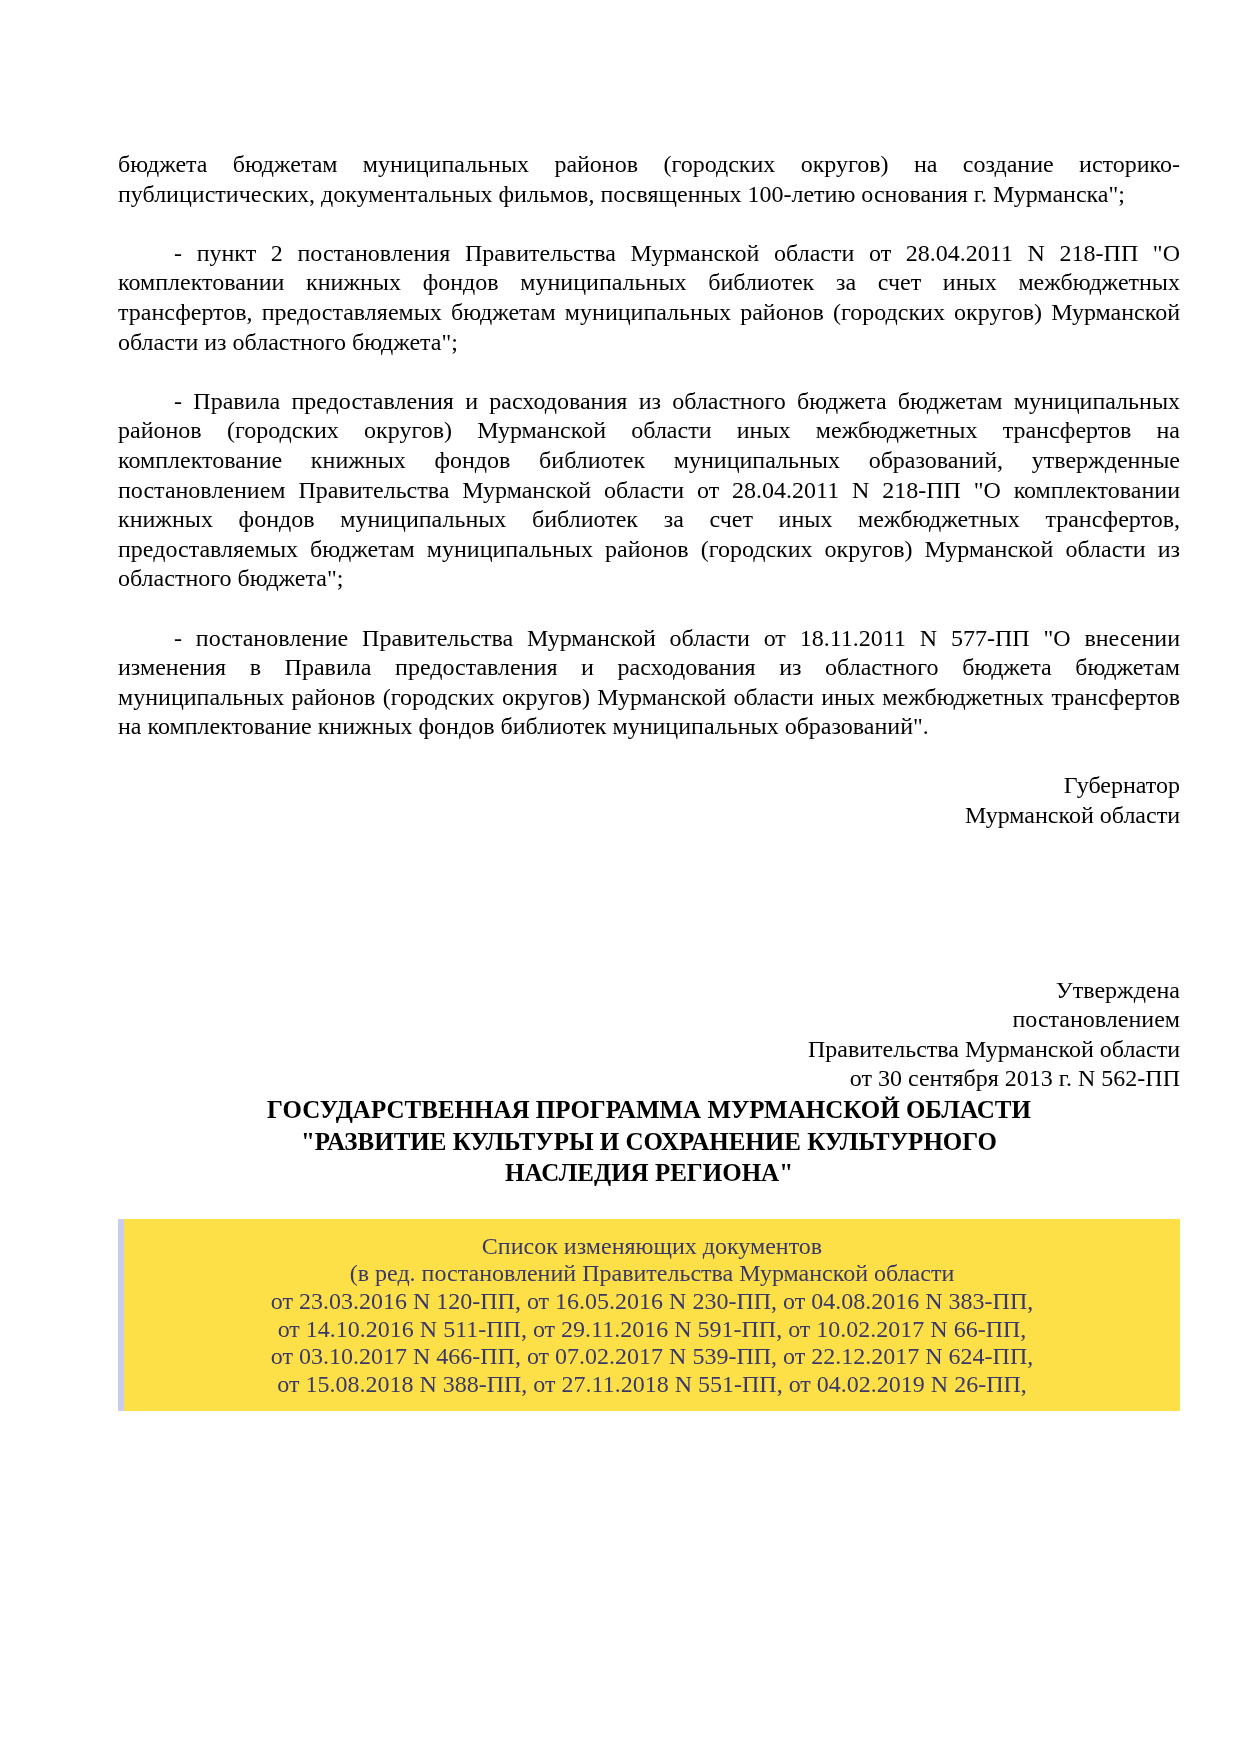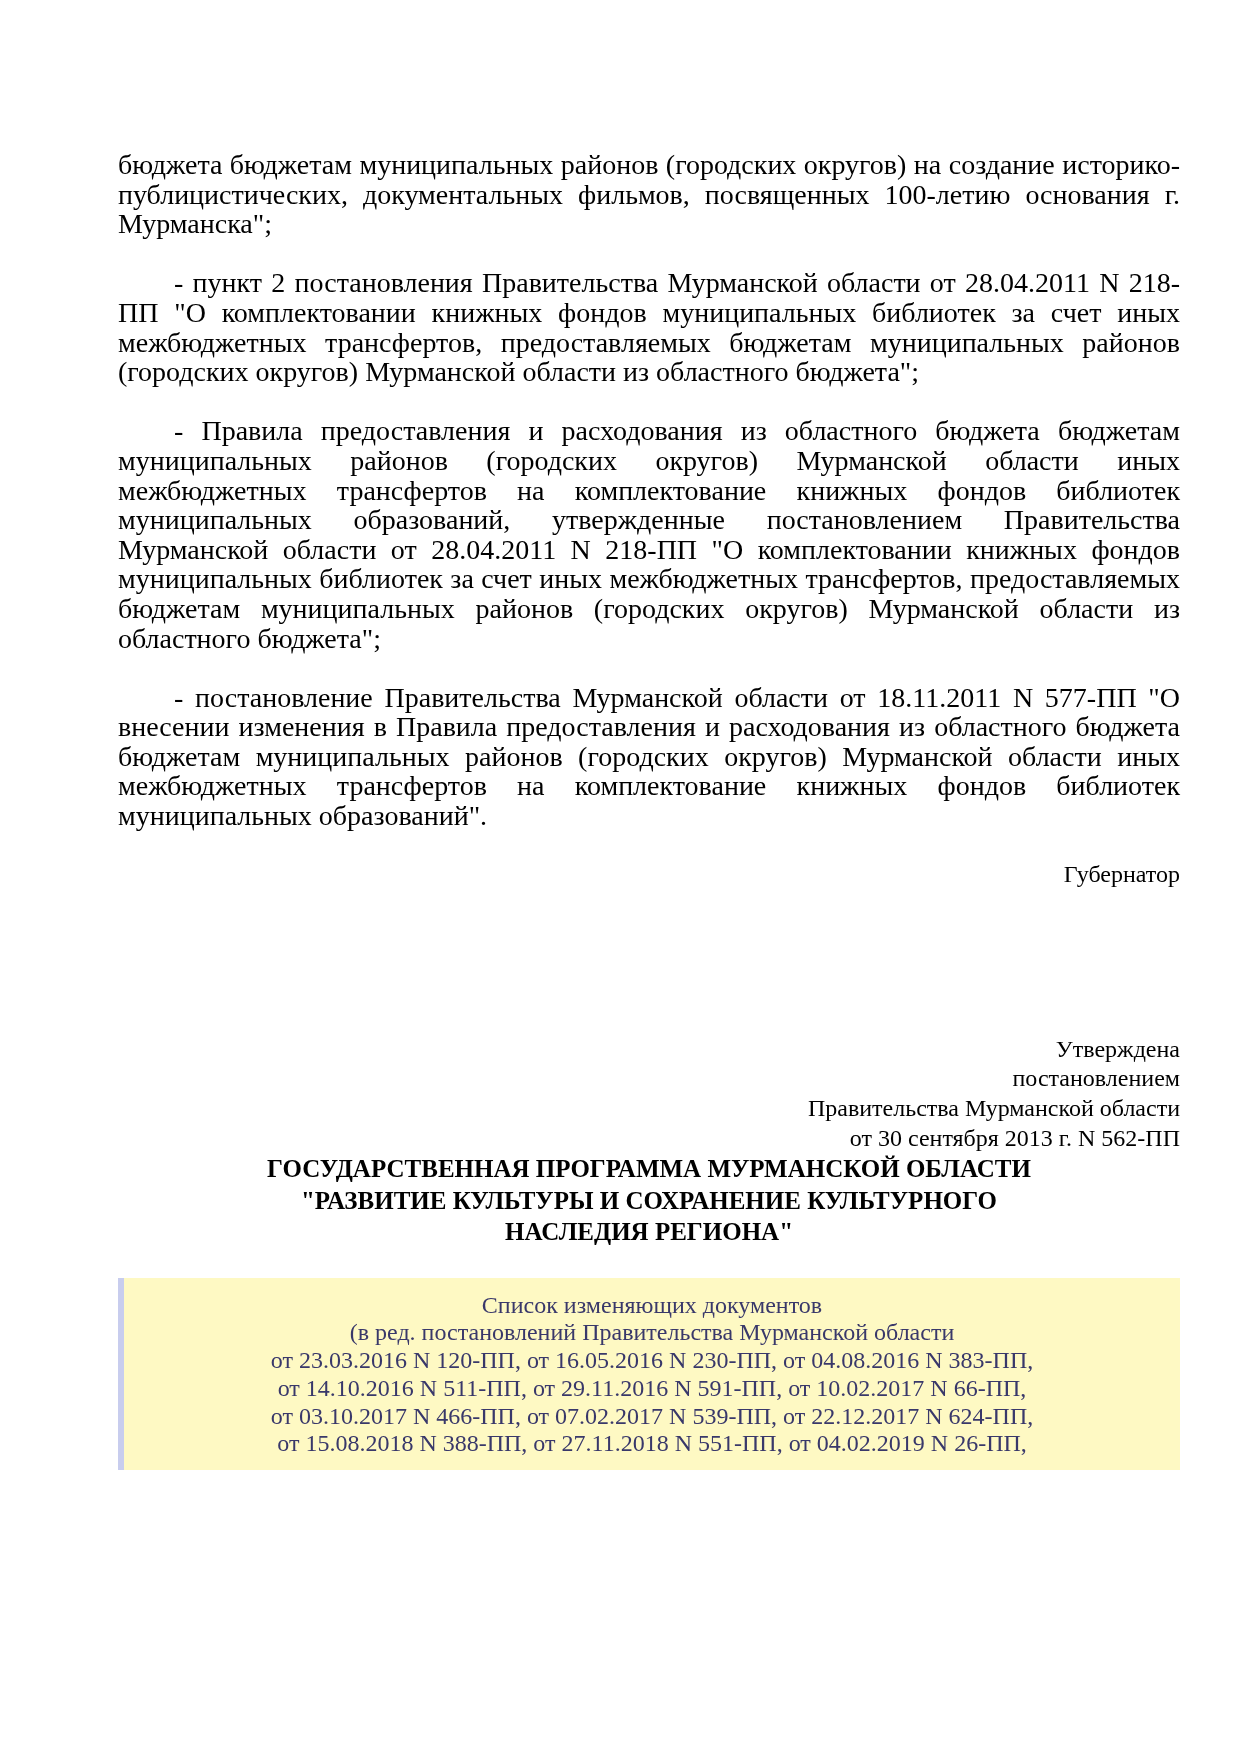--- a/index.html
+++ b/index.html
@@ -1,27 +1,27 @@
 <!DOCTYPE html>
 <html><head>
 <meta charset="utf-8">
 <style>
   html, body { margin: 0; padding: 0; background: #ffffff; }
   body { width: 1240px; height: 1754px; position: relative; overflow: hidden;
          font-family: "Liberation Serif", "DejaVu Serif", serif; color: #000; }
   .page { position: absolute; left: 118px; top: 150px; width: 1062px; }
-  .para { font-size: 28px; line-height: 29.6px; text-align: justify; margin: 0; }
+  .para { font-size: 24px; line-height: 29.6px; text-align: justify; margin: 0; }
   .para.indent { text-indent: 56px; }
   .gap { height: 29.6px; }
   .sig { text-align: right; font-size: 24px; line-height: 29.6px; }
   .sig div { white-space: nowrap; }
   .title { text-align: center; font-weight: bold; font-size: 25px; line-height: 31.5px;
            letter-spacing: 0px; }
   .title div { white-space: nowrap; }
-  .changes { margin-top: 30px; background: #fef9c3; border-left: 6px solid #c8cdee;
+  .changes { margin-top: 30px; background: #fde047; border-left: 6px solid #c8cdee;
              color: #39386a; text-align: center; font-size: 24px; line-height: 27.7px;
              padding: 14px 0 12px 0; }
   .changes div { white-space: nowrap; }
 </style>
 </head>
 <body>
 
 <div class="page">
 
   <p class="para">бюджета бюджетам муниципальных районов (городских округов) на создание историко-публицистических, документальных фильмов, посвященных 100-летию основания г. Мурманска";</p>
@@ -31,20 +31,21 @@
   <div class="gap"></div>
 
   <p class="para indent">- Правила предоставления и расходования из областного бюджета бюджетам муниципальных районов (городских округов) Мурманской области иных межбюджетных трансфертов на комплектование книжных фондов библиотек муниципальных образований, утвержденные постановлением Правительства Мурманской области от 28.04.2011 N 218-ПП "О комплектовании книжных фондов муниципальных библиотек за счет иных межбюджетных трансфертов, предоставляемых бюджетам муниципальных районов (городских округов) Мурманской области из областного бюджета";</p>
   <div class="gap"></div>
 
   <p class="para indent">- постановление Правительства Мурманской области от 18.11.2011 N 577-ПП "О внесении изменения в Правила предоставления и расходования из областного бюджета бюджетам муниципальных районов (городских округов) Мурманской области иных межбюджетных трансфертов на комплектование книжных фондов библиотек муниципальных образований".</p>
   <div class="gap"></div>
 
   <div class="sig">
     <div>Губернатор</div>
+    <div>Мурманской области</div>
   </div>
 
   <div style="height:145px"></div>
 
   <div class="sig">
     <div>Утверждена</div>
     <div>постановлением</div>
     <div>Правительства Мурманской области</div>
     <div>от 30 сентября 2013 г. N 562-ПП</div>
   </div>

